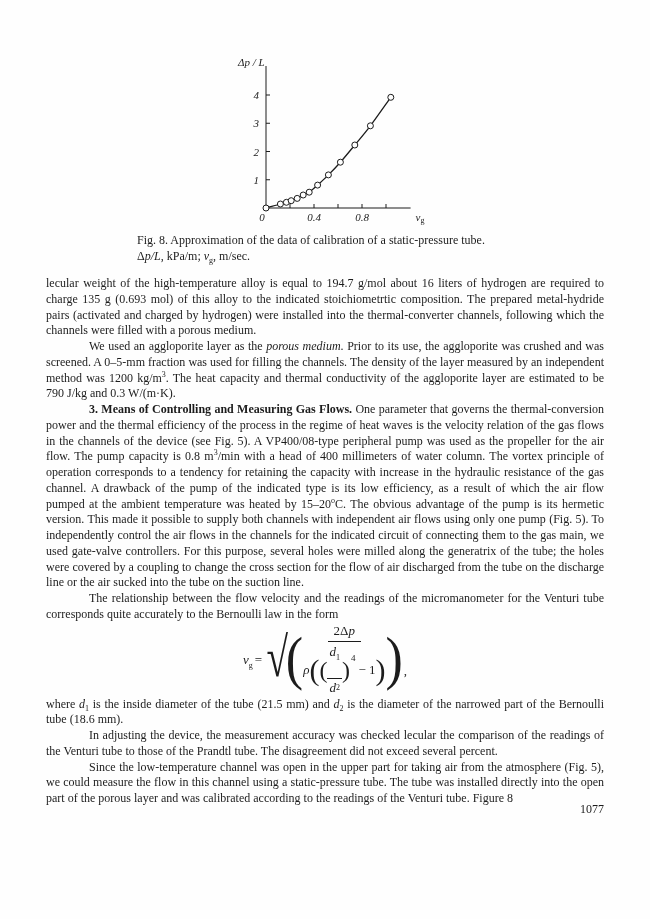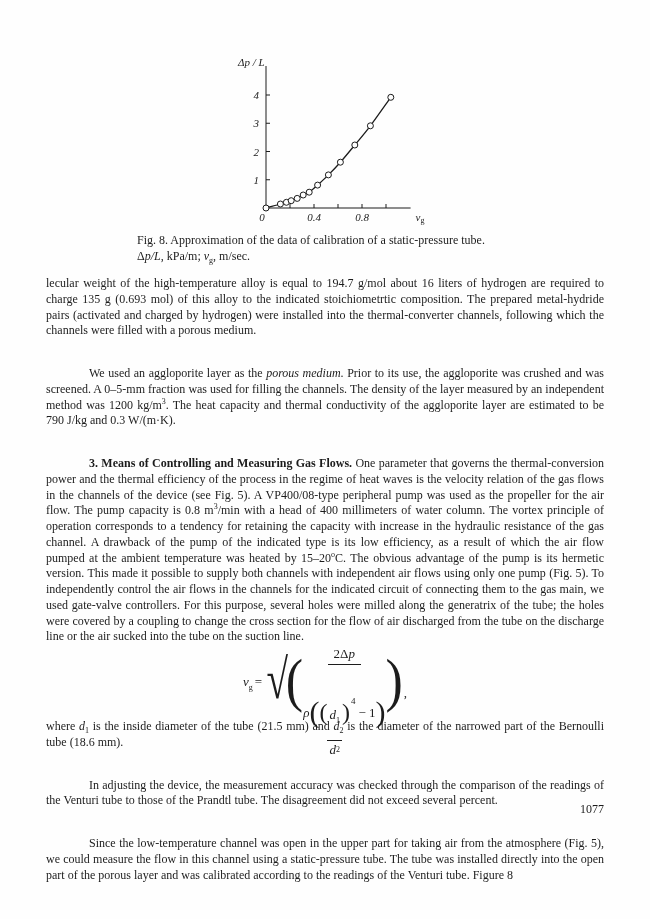--- a/index.html
+++ b/index.html
@@ -21,38 +21,38 @@
   
   .caption{position:absolute;left:137px;top:232px;width:440px;font-size:12px;line-height:16px;}
   .caption sub{font-size:8px;}
   
   .content{
     position:absolute;left:46px;top:276px;width:558px;
     font-size:12px;line-height:15.75px;
     text-align:justify;
   }
   .para{margin:0;}
-  .para.indent{text-indent:43px;margin-top:27px;}
+  .para.indent{text-indent:43px;}
   .content sup{font-size:8px;line-height:0;}
   .content sub{font-size:8px;line-height:0;}
   
   .formula{
     display:flex;align-items:center;justify-content:center;
     height:70px;margin:2px 0 2px;font-size:13px;text-align:left;text-indent:0;
   }
   .formula i{font-size:13px;}
   .f-lhs sub,.fr sub{font-size:8px;}
   .f-eq{margin:0 5px 0 2px;}
   .f-sqrt{font-size:56px;line-height:0;display:inline-block;transform:scaleX(.7);margin:-6px -7px 0 -5px;font-weight:400;}
   .f-paren{line-height:0;display:inline-block;font-weight:400;}
   .f-paren.outer{font-size:52px;transform:scaleY(1.12);margin-top:-2px;}
   .f-paren.mid{font-size:30px;}
   .f-paren.inner{font-size:24px;}
   .fr{display:inline-flex;flex-direction:column;align-items:center;vertical-align:middle;}
-  .fr .nm{padding:0 6px 2px;border-bottom:1px solid #1c1c1c;margin-top:40px;}
+  .fr .nm{padding:0 6px 2px;border-bottom:1px solid #1c1c1c;}
   .fr .dn{padding-top:2px;display:flex;align-items:center;}
   .fr.small .nm{padding:0 2px 18px;}
   .fr.small .dn{padding-top:1px;}
   .f-pow{position:relative;top:-11px;font-size:9px;margin-left:1px;}
   .f-minus{margin-left:3px;}
   .f-comma{align-self:flex-end;margin:0 0 16px 1px;}
   
   .pageno{position:absolute;top:802px;left:46px;width:558px;text-align:right;font-size:12px;}
 </style>
 </head>
@@ -102,20 +102,21 @@
   <div class="caption">
     <div>Fig. 8. Approximation of the data of calibration of a static-pressure tube.</div>
     <div id="cap2"><span>Δ</span><i>p/L</i><span>, kPa/m; </span><i>v</i><sub>g</sub><span>, m/sec.</span></div>
   </div>
 
   <div class="content">
     <div id="paras-before">
         <div class="para"><span>lecular weight of the high-temperature alloy is equal to 194.7 g/mol about 16 liters of hydrogen are required to charge 135 g (0.693 mol) of this alloy to the indicated stoichiometrtic composition. The prepared metal-hydride pairs (activated and charged by hydrogen) were installed into the thermal-converter channels, following which the channels were filled with a porous medium.</span></div>
         <div class="para indent"><span>We used an aggloporite layer as the </span><i>porous medium</i><span>. Prior to its use, the aggloporite was crushed and was screened. A 0–5-mm fraction was used for filling the channels. The density of the layer measured by an independent method was 1200 kg/m</span><sup>3</sup><span>. The heat capacity and thermal conductivity of the aggloporite layer are estimated to be 790 J/kg and 0.3 W/(m·K).</span></div>
         <div class="para indent"><b>3. Means of Controlling and Measuring Gas Flows.</b><span> One parameter that governs the thermal-conversion power and the thermal efficiency of the process in the regime of heat waves is the velocity relation of the gas flows in the channels of the device (see Fig. 5). A VP400/08-type peripheral pump was used as the propeller for the air flow. The pump capacity is 0.8 m</span><sup>3</sup><span>/min with a head of 400 millimeters of water column. The vortex principle of operation corresponds to a tendency for retaining the capacity with increase in the hydraulic resistance of the gas channel. A drawback of the pump of the indicated type is its low efficiency, as a result of which the air flow pumped at the ambient temperature was heated by 15–20</span><sup>o</sup><span>C. The obvious advantage of the pump is its hermetic version. This made it possible to supply both channels with independent air flows using only one pump (Fig. 5). To independently control the air flows in the channels for the indicated circuit of connecting them to the gas main, we used gate-valve controllers. For this purpose, several holes were milled along the generatrix of the tube; the holes were covered by a coupling to change the cross section for the flow of air discharged from the tube on the discharge line or the air sucked into the tube on the suction line.</span></div>
+        <div class="para indent"><span>The relationship between the flow velocity and the readings of the micromanometer for the Venturi tube corresponds quite accurately to the Bernoulli law in the form</span></div>
       </div>
 
     <div class="formula">
       <span class="f-lhs"><i>v</i><sub>g</sub></span>
       <span class="f-eq">=</span>
       <span class="f-sqrt">√</span>
       <span class="f-paren outer">(</span>
       <span class="fr">
         <span class="nm"><span>2Δ</span><i>p</i></span>
         <span class="dn">
@@ -134,20 +135,20 @@
           <span class="f-minus">− 1</span>
           <span class="f-paren mid">)</span>
         </span>
       </span>
       <span class="f-paren outer">)</span>
       <span class="f-comma">,</span>
     </div>
 
     <div id="paras-after">
         <div class="para"><span>where </span><i>d</i><sub>1</sub><span> is the inside diameter of the tube (21.5 mm) and </span><i>d</i><sub>2</sub><span> is the diameter of the narrowed part of the Bernoulli tube (18.6 mm).</span></div>
-        <div class="para indent"><span>In adjusting the device, the measurement accuracy was checked through the comparison of the readings of the Venturi tube to those of the Prandtl tube. The disagreement did not exceed several percent.</span></div>
+        <div class="para indent"><span>In adjusting the device, the measurement accuracy was checked lecular the comparison of the readings of the Venturi tube to those of the Prandtl tube. The disagreement did not exceed several percent.</span></div>
         <div class="para indent"><span>Since the low-temperature channel was open in the upper part for taking air from the atmosphere (Fig. 5), we could measure the flow in this channel using a static-pressure tube. The tube was installed directly into the open part of the porous layer and was calibrated according to the readings of the Venturi tube. Figure 8</span></div>
       </div>
   </div>
 
   <div class="pageno">1077</div>
 
 </div>
 
 </body></html>

